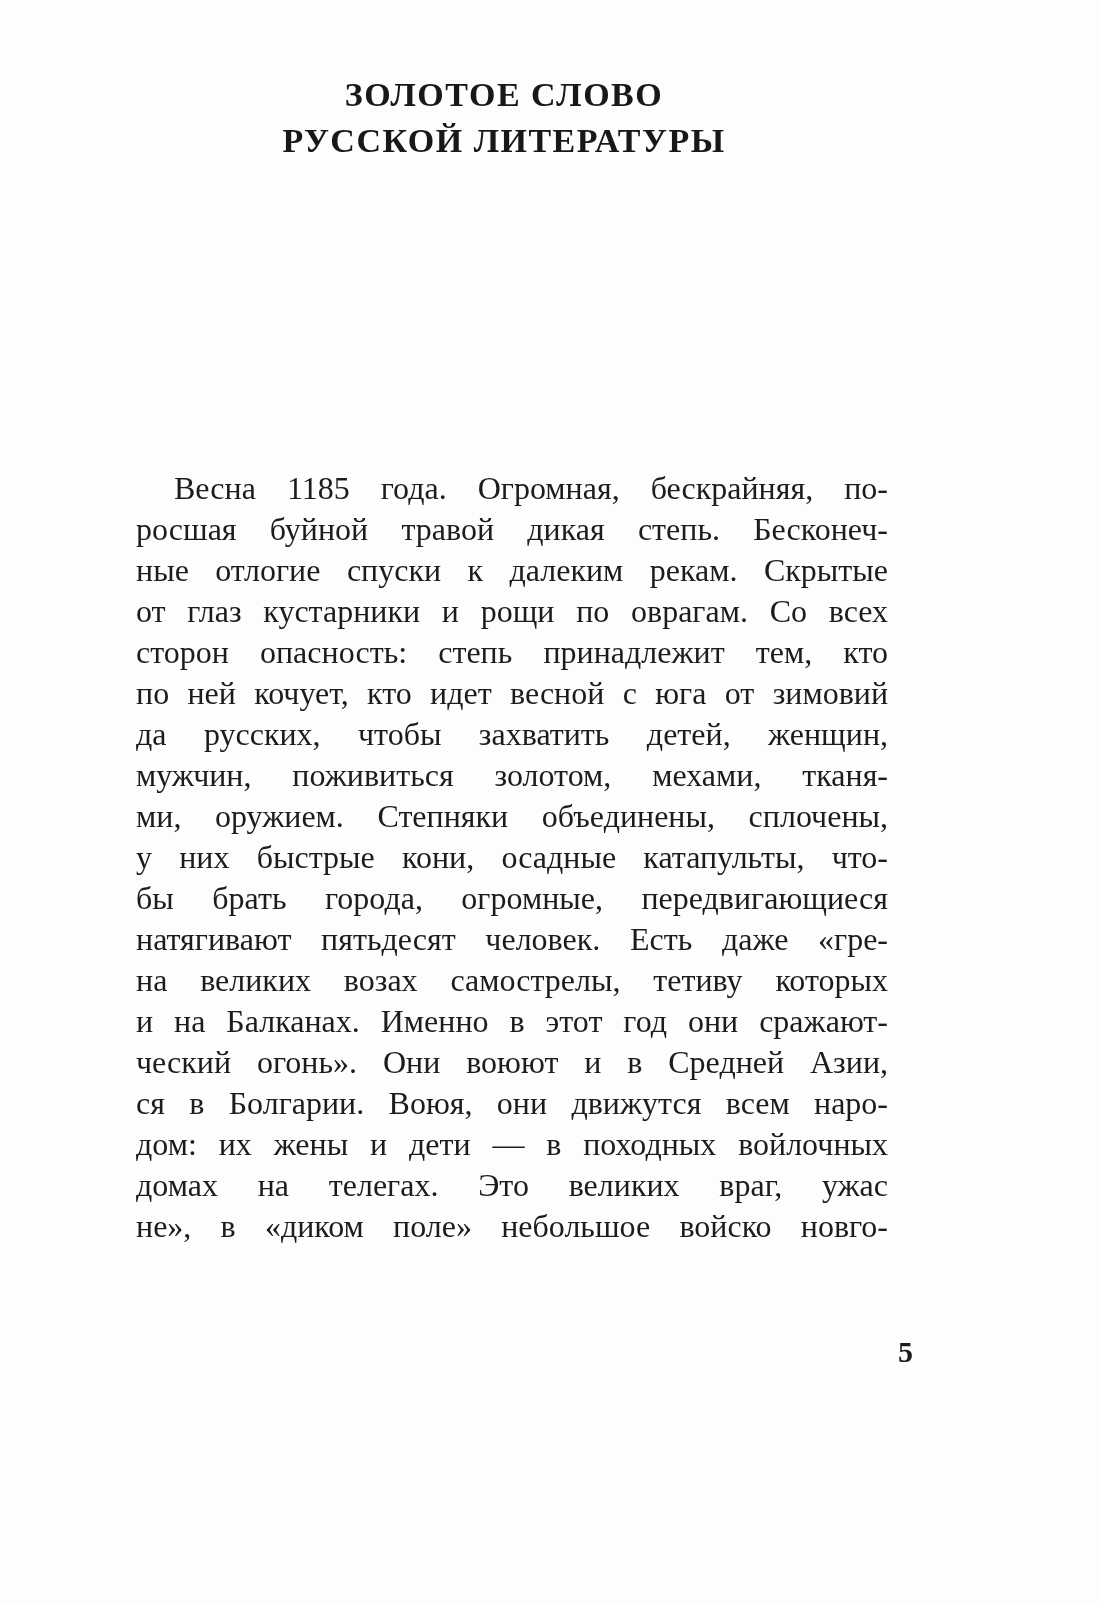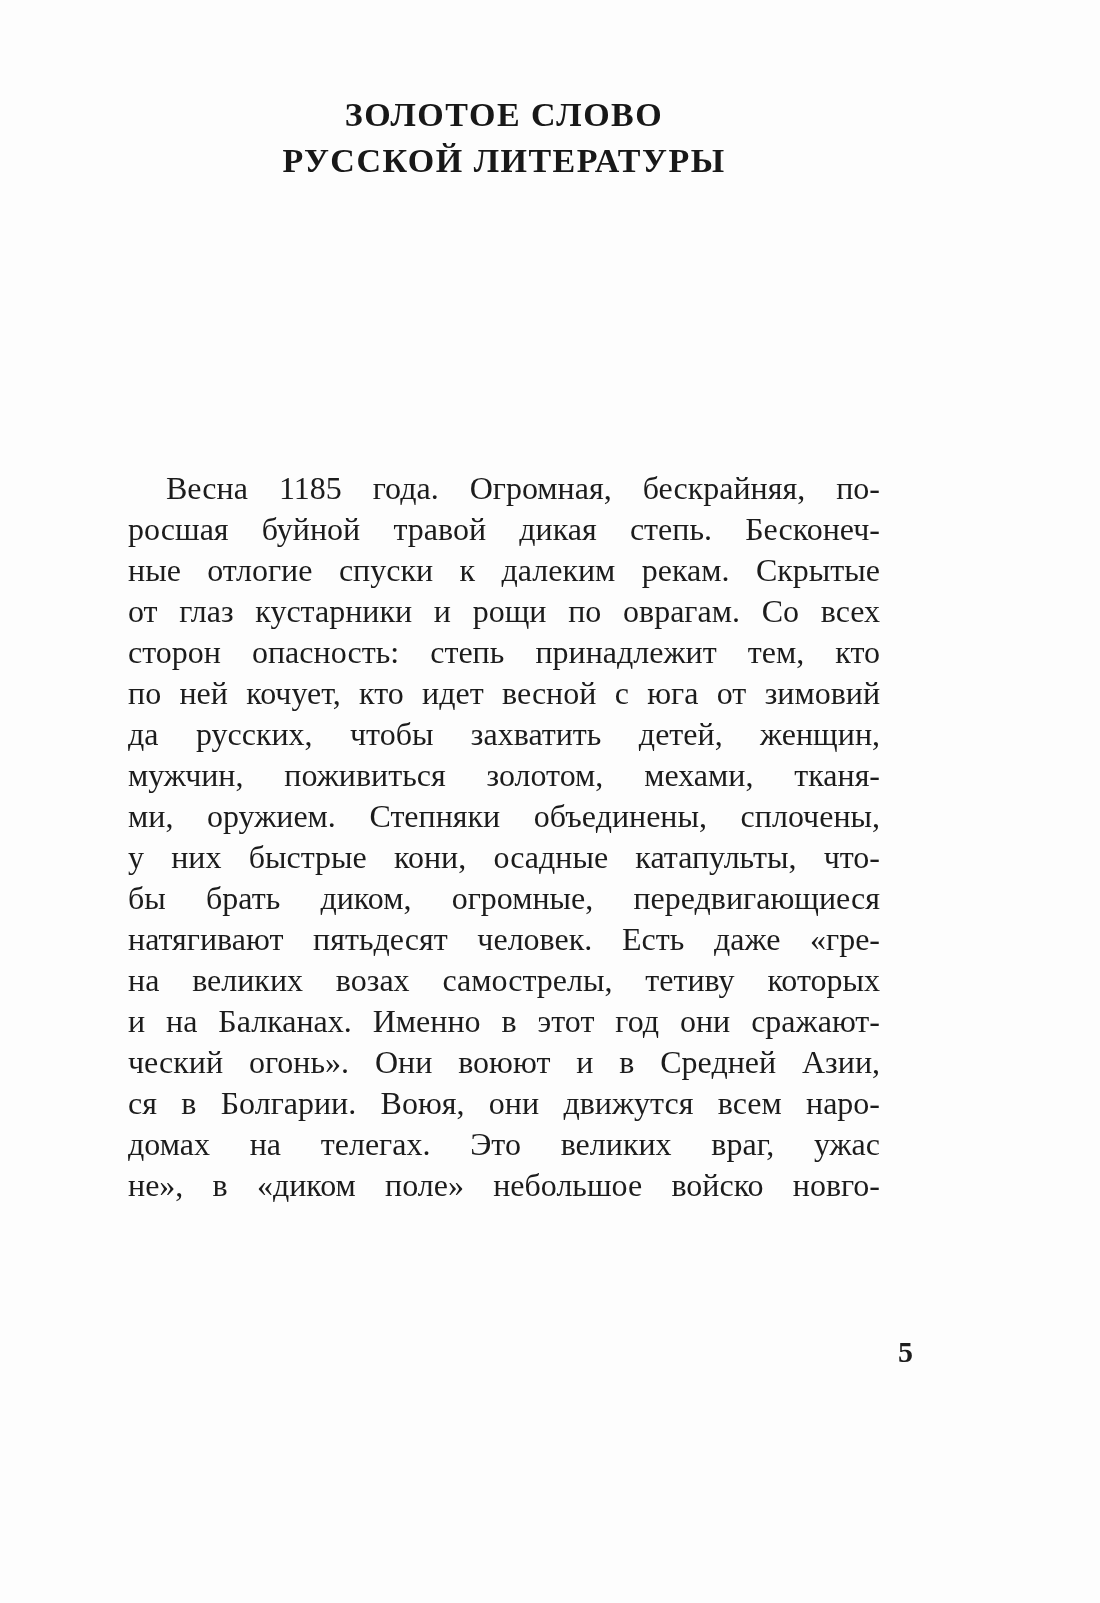--- a/index.html
+++ b/index.html
@@ -12,37 +12,37 @@
     width: 1100px;
     height: 1603px;
     margin: 0 auto;
     background: #fdfdfd;
     color: #1c1c1c;
     font-family: "Liberation Serif", "DejaVu Serif", serif;
     overflow: hidden;
   }
   .title {
     margin: 0;
-    padding-top: 92px;
+    padding-top: 72px;
     width: 752px;
     margin-left: 128px;
     text-align: center;
     font-weight: bold;
     font-size: 34px;
     line-height: 46px;
     letter-spacing: 1.5px;
     color: #181818;
   }
   .title-line {
     display: block;
   }
   .text-block {
     position: absolute;
     top: 468px;
-    left: 128px;
+    left: 136px;
     width: 752px;
     font-size: 32px;
     color: #1c1c1c;
   }
   .line {
     height: 41px;
     line-height: 41px;
     text-align: justify;
     text-align-last: justify;
     white-space: nowrap;
@@ -77,25 +77,26 @@
     <div class="line first">Весна 1185 года. Огромная, бескрайняя, по-</div>
     <div class="line">росшая буйной травой дикая степь. Бесконеч-</div>
     <div class="line">ные отлогие спуски к далеким рекам. Скрытые</div>
     <div class="line">от глаз кустарники и рощи по оврагам. Со всех</div>
     <div class="line">сторон опасность: степь принадлежит тем, кто</div>
     <div class="line">по ней кочует, кто идет весной с юга от зимовий</div>
     <div class="line">да русских, чтобы захватить детей, женщин,</div>
     <div class="line">мужчин, поживиться золотом, мехами, тканя-</div>
     <div class="line">ми, оружием. Степняки объединены, сплочены,</div>
     <div class="line">у них быстрые кони, осадные катапульты, что-</div>
-    <div class="line">бы брать диком, огромные, передвигающиеся</div>
+    <div class="line">бы брать города, огромные, передвигающиеся</div>
     <div class="line">натягивают пятьдесят человек. Есть даже «гре-</div>
     <div class="line">на великих возах самострелы, тетиву которых</div>
     <div class="line">и на Балканах. Именно в этот год они сражают-</div>
     <div class="line">ческий огонь». Они воюют и в Средней Азии,</div>
     <div class="line">ся в Болгарии. Воюя, они движутся всем наро-</div>
+    <div class="line">дом: их жены и дети — в походных войлочных</div>
     <div class="line">домах на телегах. Это великих враг, ужас</div>
     <div class="line">не», в «диком поле» небольшое войско новго-</div>
   </div>
 
   <div class="page-number">5</div>
 
 </div>
 
 </body></html>

